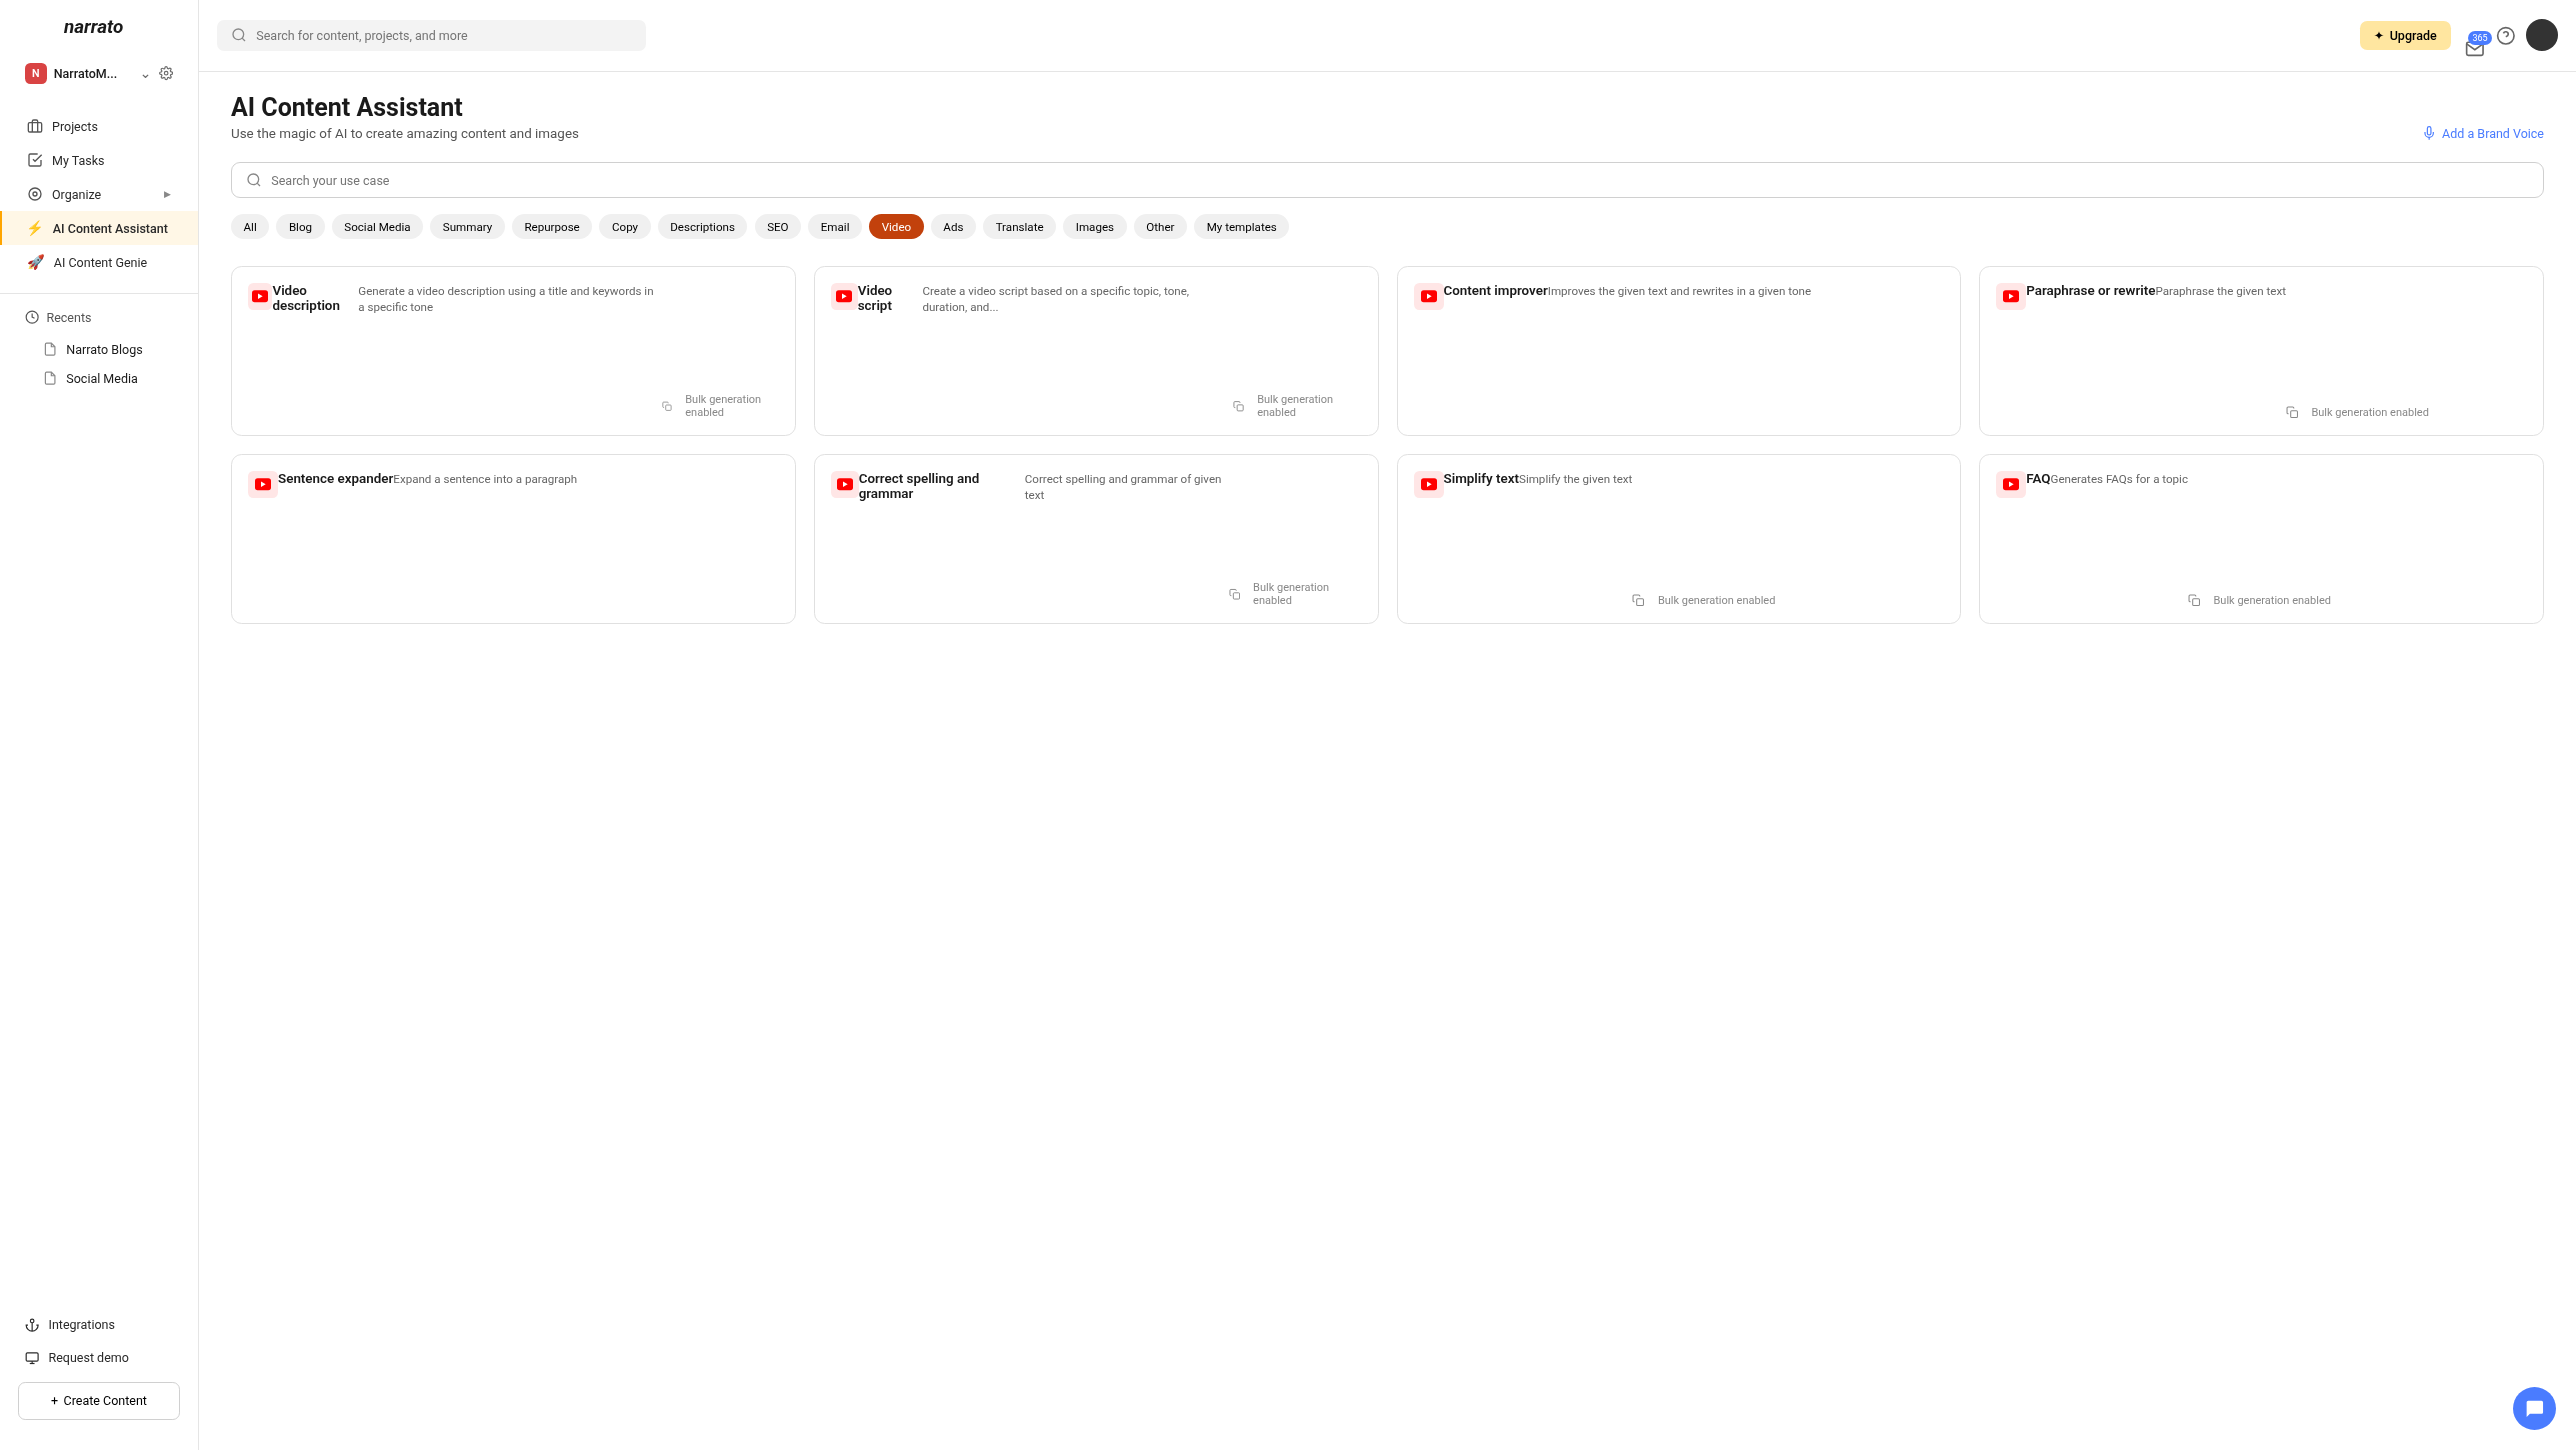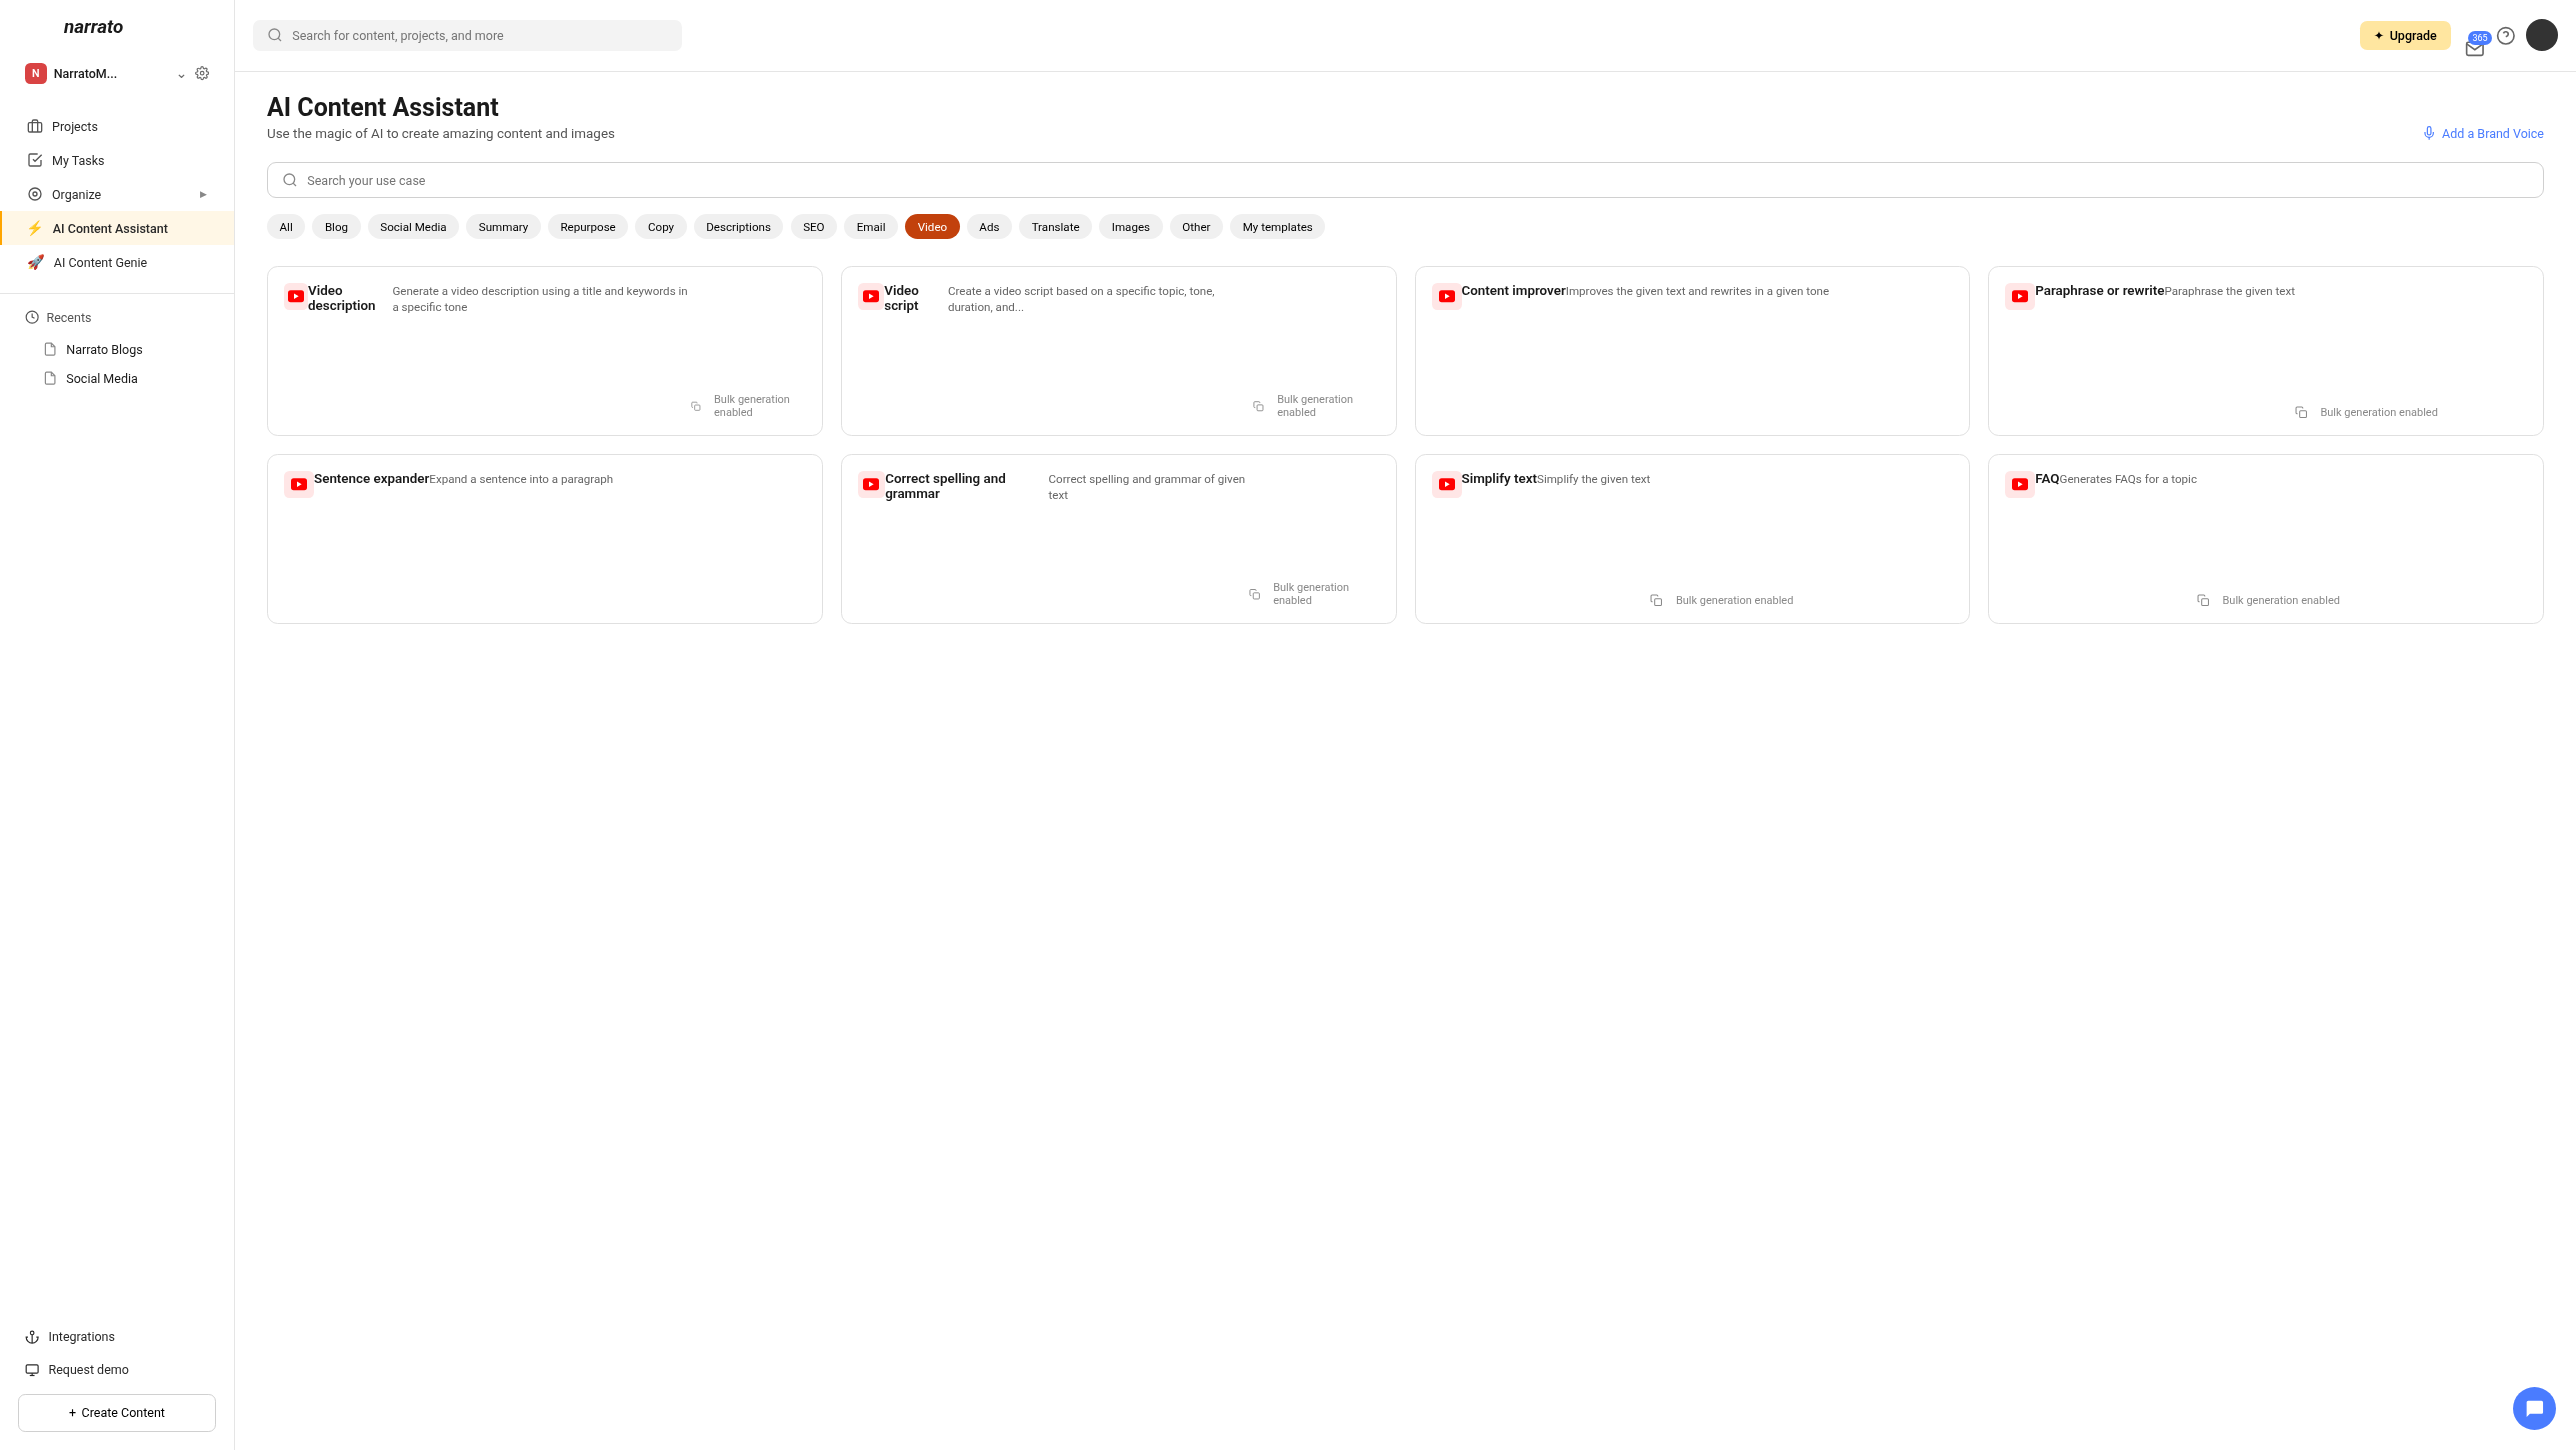--- a/index.html
+++ b/index.html
@@ -1,36 +1,36 @@
 <!DOCTYPE html>
 <html style="font-size:14.3px"><head>
   <meta charset="utf-8">
   <style>
     * { margin: 0; padding: 0; box-sizing: border-box; font-family: -apple-system, BlinkMacSystemFont, 'Segoe UI', Roboto, sans-serif; }
     body { display: flex; height: 100vh; background: #fff; color: #1a1a1a; }
     
     
-    .sidebar { width: 235px; border-right: 0.9px solid #e5e5e5; display: flex; flex-direction: column; background: #fff; }
+    .sidebar { width: 199px; border-right: 0.9px solid #e5e5e5; display: flex; flex-direction: column; background: #fff; }
     .logo { padding: 12.5px 0 12.5px 64px; }
     .logo svg { width: 103px; height: 27px; }
     .workspace { display: flex; align-items: center; padding: 10.7px 25px; gap: 7.2px; }
     .workspace-badge { width: 21.5px; height: 21.5px; background: #d94343; color: #fff; border-radius: 5.4px; display: flex; align-items: center; justify-content: center; font-size: 10.7px; font-weight: 600; }
     .workspace-name { flex: 1; font-size: 12.5px; font-weight: 500; }
     .workspace-chevron { color: #6b6b6b; }
     .workspace-gear { color: #6b6b6b; }
     .nav { padding: 14.3px 0; }
     .nav-item { display: flex; align-items: center; gap: 9px; padding: 9px 27px; cursor: pointer; font-size: 12.5px; color: #2a2a2a; }
     .nav-item.active { background: #fff7e6; border-left: 2.7px solid #ffa500; padding-left: 24px; font-weight: 500; }
     .nav-item .emoji { font-size: 14.3px; }
     .nav-item .icon { width: 16px; height: 16px; color: #555; }
     .nav-item .arrow-right { margin-left: auto; color: #888; font-size: 9px; }
     .recents { padding: 16px 25px 7.2px; }
     .recents-header { display: flex; align-items: flex-start; gap: 7.2px; font-size: 12.5px; color: #555; margin-bottom: 9px; }
     .recent-item { display: flex; align-items: center; gap: 9px; padding: 7.2px 0 7.2px 18px; font-size: 12.5px; cursor: pointer; }
-    .sidebar-bottom { margin-top: auto; padding: 0 18px 18px; }
+    .sidebar-bottom { margin-top: auto; padding: 0 18px 30px; }
     .sidebar-link { display: flex; align-items: center; gap: 9px; padding: 9px 7.2px; font-size: 12.5px; color: #2a2a2a; cursor: pointer; }
     .create-btn { width: 100%; padding: 10.7px; border: 0.9px solid #d0d0d0; border-radius: 7.2px; background: #fff; font-size: 12.5px; cursor: pointer; display: flex; align-items: center; justify-content: center; gap: 5.4px; margin-top: 7.2px; }
     
     
     .main { flex: 1; display: flex; flex-direction: column; overflow: hidden; }
     .topbar { display: flex; align-items: center; padding: 12.5px 18px; gap: 14.3px; border-bottom: 0.9px solid #e5e5e5; }
     .search-box { flex: 0 0 429px; display: flex; align-items: center; gap: 9px; background: #f3f3f3; border-radius: 7.2px; padding: 7.2px 14.3px; }
     .search-box input { flex: 1; border: none; background: transparent; font-size: 12.5px; outline: none; }
     .upgrade-btn { display: flex; align-items: center; gap: 5.4px; background: #ffe6a0; border: none; padding: 7.2px 14.3px; border-radius: 7.2px; font-size: 12.5px; font-weight: 500; cursor: pointer; margin-left: auto; }
     .topbar-icons { display: flex; align-items: center; gap: 10.7px; position: relative; }

